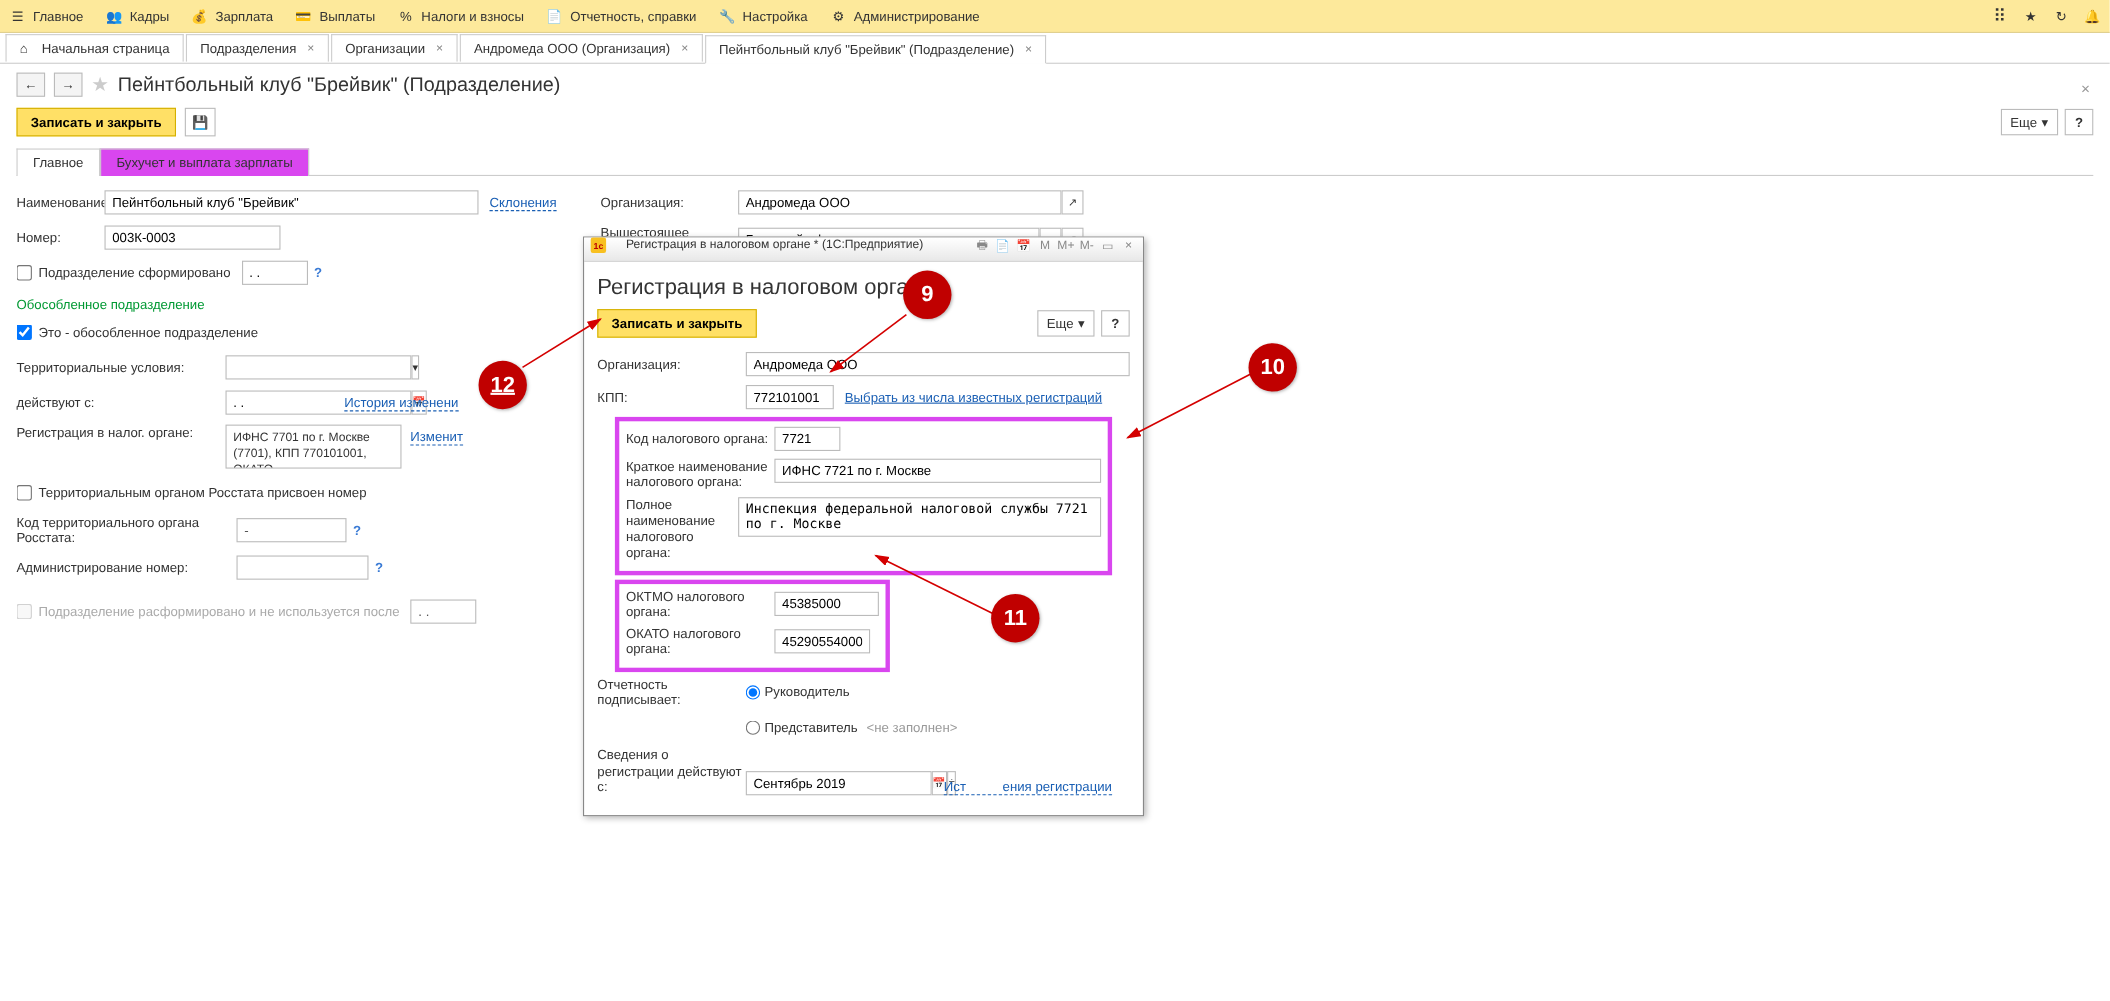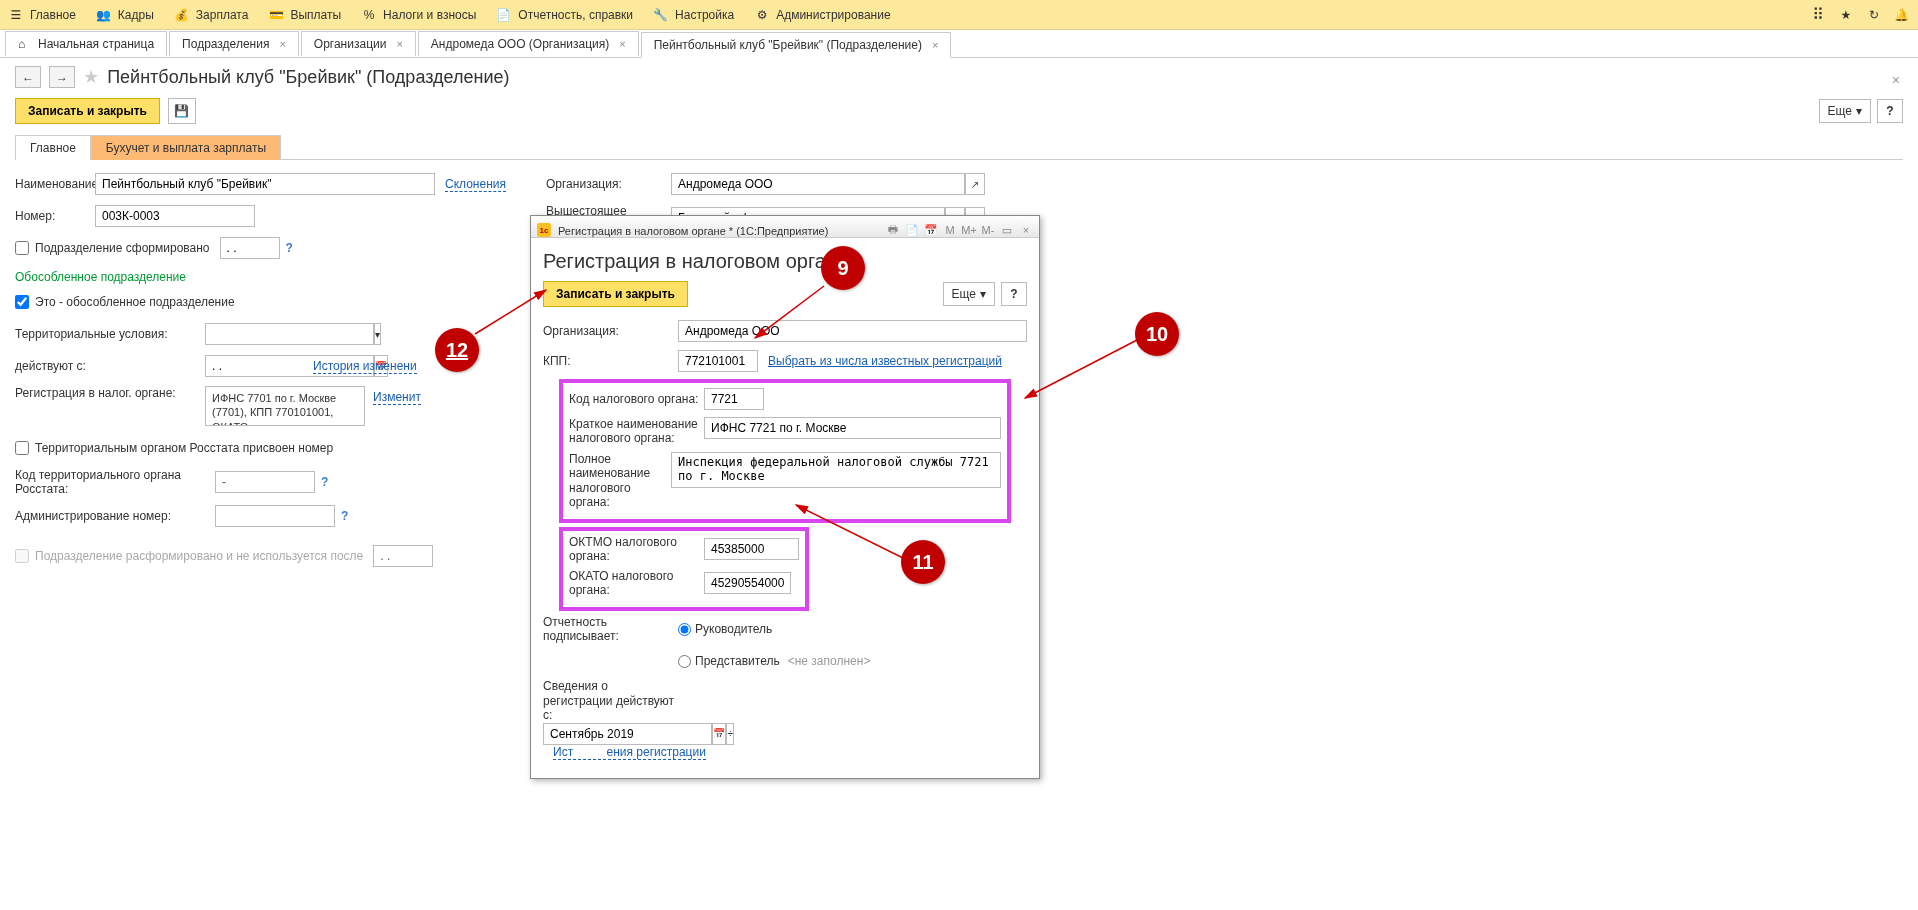--- a/index.html
+++ b/index.html
@@ -30,41 +30,41 @@
 
 .toolbar { display: flex; align-items: center; gap: 8px; margin-bottom: 10px; }
 .btn-yellow { background: #ffe066; border: 1px solid #d4b000; padding: 5px 12px; font-weight: bold; font-size: 12px; cursor: pointer; }
 .btn-icon { width: 28px; height: 26px; border: 1px solid #bbb; background: #fff; display: flex; align-items: center; justify-content: center; cursor: pointer; }
 .btn-more { border: 1px solid #bbb; background: #fff; padding: 4px 8px; font-size: 12px; cursor: pointer; display: flex; align-items: center; gap: 4px; }
 .btn-help { border: 1px solid #bbb; background: #fff; width: 26px; height: 24px; display: flex; align-items: center; justify-content: center; cursor: pointer; font-weight: bold; }
 .toolbar-right { margin-left: auto; display: flex; gap: 6px; }
 
 
 .tabs2 { display: flex; border-bottom: 1px solid #ccc; margin-bottom: 12px; }
-.tab2 { padding: 5px 14px; border: 1px solid #ccc; border-bottom: none; background: #fdba74; cursor: pointer; font-size: 12px; position: relative; top: 1px; }
+.tab2 { padding: 5px 14px; border: 1px solid #ccc; border-bottom: none; background: #d946ef; cursor: pointer; font-size: 12px; position: relative; top: 1px; }
 .tab2.active { background: #fff; }
 
 
 .form { display: flex; gap: 40px; width: 970px; }
 .formcol { flex: 1; }
 .formrow { display: flex; align-items: center; margin-bottom: 8px; min-height: 24px; }
 .formlabel { width: 190px; font-size: 12px; color: #333; }
 .forminput { flex: 1; height: 22px; border: 1px solid #bbb; padding: 2px 6px; font-size: 12px; background: #fff; }
 .inputgroup { display: flex; flex: 1; }
 .inputbtn { width: 20px; height: 22px; border: 1px solid #bbb; background: #fff; display: flex; align-items: center; justify-content: center; cursor: pointer; font-size: 10px; }
 .link { color: #1a5fb4; text-decoration: underline; cursor: pointer; font-size: 12px; }
 .link.dotted { text-decoration: none; border-bottom: 1px dashed #1a5fb4; }
 .checkbox { width: 14px; height: 14px; margin-right: 6px; }
 .section-title { color: #009933; font-size: 12px; margin: 10px 0 6px; }
 .help-q { color: #3a7bd5; cursor: pointer; font-weight: bold; margin-left: 6px; }
 .textblock { border: 1px solid #bbb; padding: 4px 6px; font-size: 11px; color: #333; line-height: 1.3; width: 160px; height: 40px; overflow: hidden; }
 
 
 .modal { position: absolute; left: 530px; top: 215px; width: 510px; background: #fff; border: 1px solid #888; box-shadow: 2px 2px 6px rgba(0,0,0,0.3); }
-.modal-titlebar { height: 22px; background: linear-gradient(#fff,#e8e8e8); border-bottom: 1px solid #ccc; display: flex; align-items: flex-end; padding: 0 6px; font-size: 11px; gap: 7px; }
+.modal-titlebar { height: 22px; background: linear-gradient(#fff,#e8e8e8); border-bottom: 1px solid #ccc; display: flex; align-items: flex-start; padding: 0 6px; font-size: 11px; gap: 18px; }
 .modal-titlebar .icon1c { width: 14px; height: 14px; background: #f8c020; border-radius: 2px; display: flex; align-items: center; justify-content: center; font-size: 8px; font-weight: bold; color: #b00; }
 .modal-titlebar-right { margin-left: auto; display: flex; gap: 5px; align-items: center; }
 .modal-titlebar-right .ticon { width: 14px; height: 14px; color: #888; font-size: 11px; cursor: pointer; display: flex; align-items: center; justify-content: center; }
 .modal-body { padding: 12px; }
 .modal-h { font-size: 20px; margin-bottom: 8px; }
 .modal-toolbar { display: flex; align-items: center; gap: 6px; margin-bottom: 12px; }
 .modal-form .formlabel { width: 135px; }
 .modal-form .formrow { margin-bottom: 6px; }
 .redbox { border: 4px solid #d946ef; padding: 4px 6px; margin: 4px 16px; }
 .textarea { width: 100%; height: 36px; border: 1px solid #bbb; padding: 2px 6px; font-size: 12px; resize: none; }
@@ -338,21 +338,21 @@
         <div class="formlabel">Отчетность подписывает:</div>
         <input type="radio" name="sign" class="radio" checked="" style="">
         <span>Руководитель</span>
       </div>
       <div class="formrow">
         <div class="formlabel"></div>
         <input type="radio" name="sign" class="radio" style="">
         <span>Представитель</span>
         <span class="dim" style="margin-left:8px;text-align:center;">&lt;не заполнен&gt;</span>
       </div>
-      <div class="formrow" style="align-items:flex-start;flex-direction:column;">
+      <div class="formrow" style="align-items:flex-end;">
         <div class="formlabel" style="line-height:1.2;">Сведения о регистрации действуют с:</div>
         <div class="inputgroup" style="width:170px;flex:none;">
           <input class="forminput" value="Сентябрь 2019" style="">
           <div class="inputbtn">📅</div>
           <div class="inputbtn">÷</div>
         </div>
         <span class="link dotted" style="margin-left:10px;"><span>Ист</span>&nbsp;&nbsp;&nbsp;&nbsp;&nbsp;&nbsp;&nbsp;&nbsp;&nbsp;&nbsp;<span>ения регистрации</span></span>
       </div>
     </div>
   </div>

